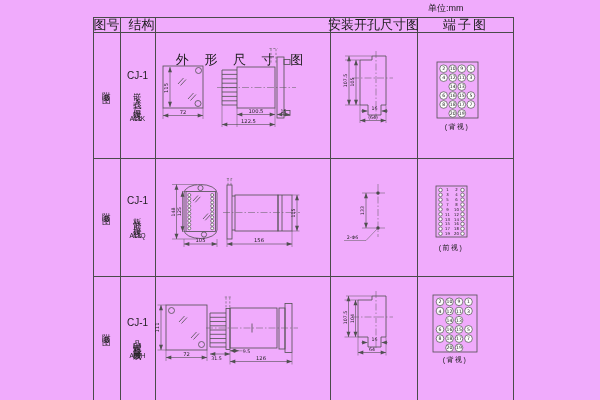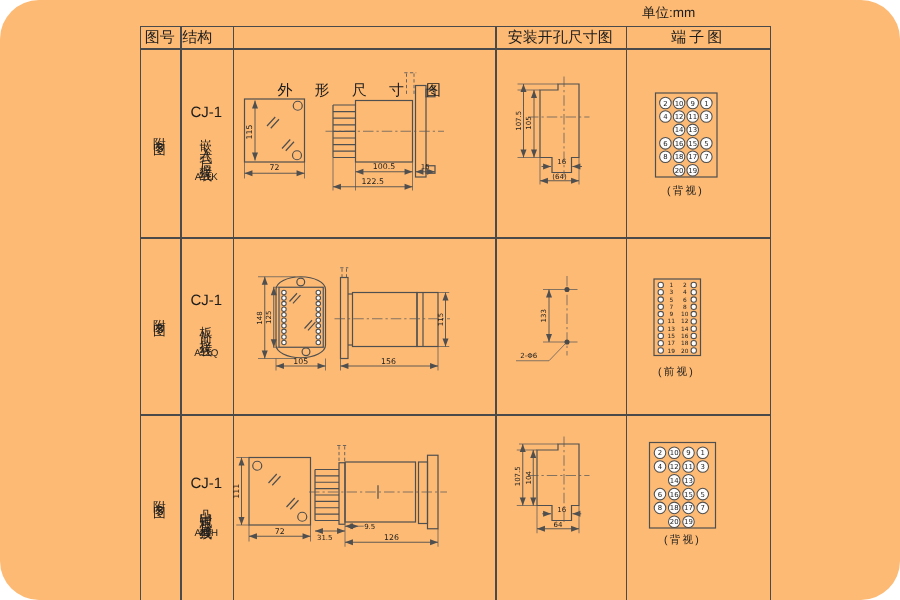--- a/index.html
+++ b/index.html
@@ -1,21 +1,21 @@
 <!DOCTYPE html>
 <html><head>
 <meta charset="utf-8">
 <style>
   html,body{margin:0;padding:0;background:#ffffff;}
   .page{
-    position:relative;width:600px;height:400px;background:#fdba74;
-    font-family:"Liberation Sans",sans-serif;color:#222;overflow:hidden;border-radius:26px;
+    position:relative;width:600px;height:400px;background:#f0abfc;
+    font-family:"Liberation Sans",sans-serif;color:#222;overflow:hidden;
   }
   .abs{position:absolute;}
-  .hdr{display:flex;align-items:center;justify-content:center;font-size:10px;color:#1c1c1c;white-space:nowrap;}
+  .hdr{display:flex;align-items:center;justify-content:center;font-size:13px;color:#1c1c1c;white-space:nowrap;}
   .sp6{letter-spacing:6px;margin-top:35px;}
   .sp2{letter-spacing:2px;}
   .unit{font-size:9px;color:#1c1c1c;}
   .figwrap{display:flex;align-items:center;justify-content:center;}
   .vtext{writing-mode:vertical-rl;text-orientation:upright;font-size:8.5px;letter-spacing:4px;color:#1c1c1c;line-height:1;}
   .structcell{display:flex;flex-direction:column;align-items:center;justify-content:center;gap:5px;}
   .series{font-size:10px;color:#1c1c1c;}
   .model{font-size:6.5px;color:#1c1c1c;}
   .cap{font-size:7px;letter-spacing:1.5px;text-align:center;color:#1c1c1c;white-space:nowrap;}
   svg{position:absolute;left:0;top:0;}
@@ -370,21 +370,21 @@
           <text x="449.5" y="349.456" font-size="4.6" text-anchor="middle">20</text>
           <circle cx="459" cy="347.8" r="3.85"></circle>
           <text x="459" y="349.456" font-size="4.6" text-anchor="middle">19</text>
         </g>
     </g>
   </svg>
 
   <div class="abs unit" style="left:428px;top:2px;">单位:mm</div>
 
   <div class="abs hdr" style="left:93px;top:18px;width:27px;height:14px;">图号</div>
-  <div class="abs hdr" style="left:114px;top:18px;width:35px;height:14px;text-align:center;">结构</div>
+  <div class="abs hdr" style="left:124px;top:18px;width:35px;height:14px;text-align:center;">结构</div>
   <div class="abs hdr sp6" style="left:155px;top:18px;width:175px;height:14px;">外 形 尺 寸 图</div>
   <div class="abs hdr sp2" style="left:417px;top:18px;width:97px;height:14px;">端子图</div>
   <div class="abs hdr" style="left:330px;top:18px;width:87px;height:14px;">安装开孔尺寸图</div>
 
   <div class="abs figwrap" style="left:93px;top:33px;width:27px;height:125px;">
     <span class="vtext">附图3</span>
   </div>
   <div class="abs figwrap" style="left:93px;top:158px;width:27px;height:118px;">
     <span class="vtext">附图3</span>
   </div>

